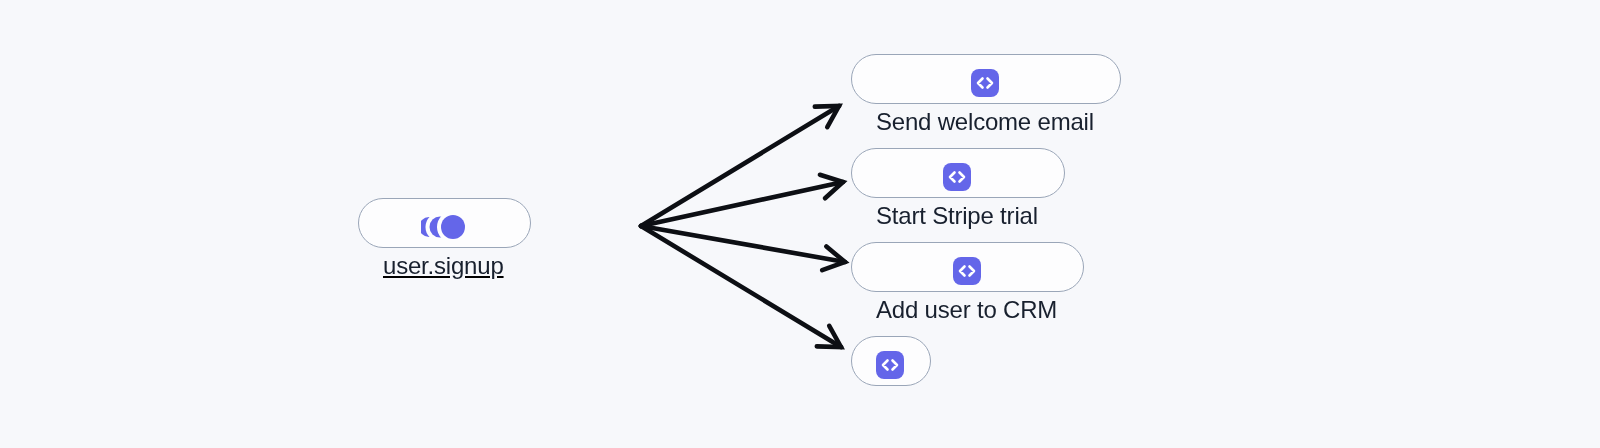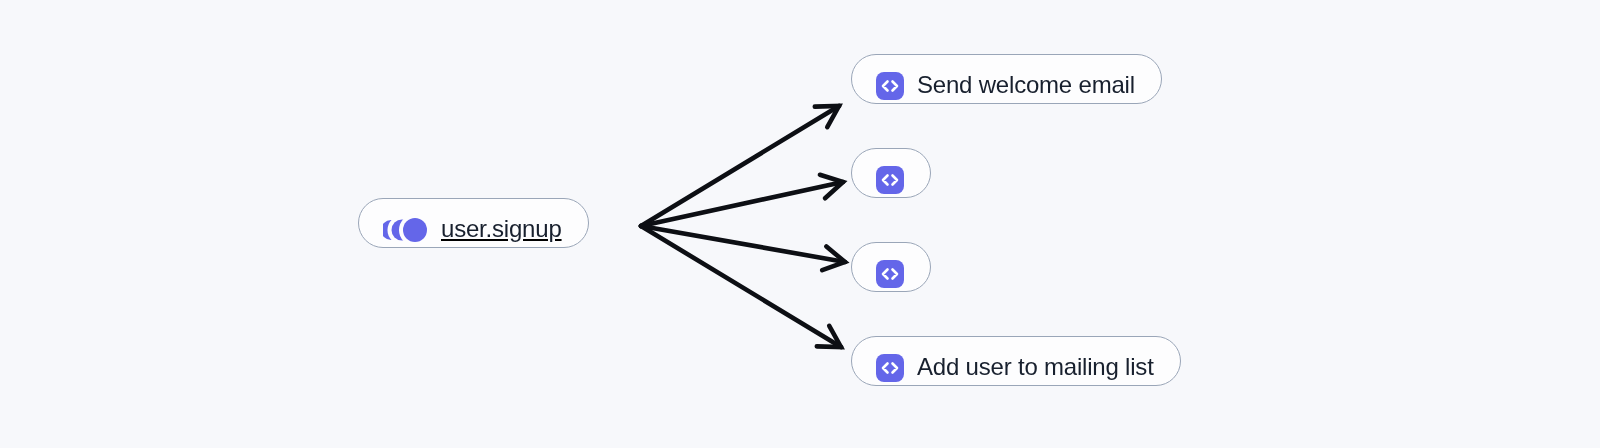--- a/index.html
+++ b/index.html
@@ -28,20 +28,21 @@
     align-items: center;
     gap: 13px;
     height: 50px;
     padding: 14px 26px 0 24px;
     background: #fdfdfe;
     border: 1.5px solid #9aa6b8;
     border-radius: 26px;
     box-sizing: border-box;
     white-space: nowrap;
     cursor: default;
+    flex-direction: column;
   }
   .node-label {
     font-size: 24px;
     font-weight: 500;
     color: #18202e;
     letter-spacing: -0.2px;
     line-height: 1;
     padding-bottom: 2px;
   }
   .trigger-node { left: 358px; top: 198px; text-decoration: underline; }
@@ -98,34 +99,35 @@
     <span class="node-label">Send welcome email</span>
   </div>
 
   <div class="node action-node-2">
     <span class="icon-wrap">
       <svg width="28" height="28" viewBox="0 0 28 28" xmlns="http://www.w3.org/2000/svg">
         <rect x="0" y="0" width="28" height="28" rx="8" fill="#6466e9"></rect>
         <path d="M11.5 9.5 L7 14 L11.5 18.5 M16.5 9.5 L21 14 L16.5 18.5" fill="none" stroke="#ffffff" stroke-width="2.6" stroke-linecap="round" stroke-linejoin="round"></path>
       </svg>
     </span>
+    <span class="node-label">Start Stripe trial</span>
   </div>
 
   <div class="node action-node-3">
     <span class="icon-wrap">
       <svg width="28" height="28" viewBox="0 0 28 28" xmlns="http://www.w3.org/2000/svg">
         <rect x="0" y="0" width="28" height="28" rx="8" fill="#6466e9"></rect>
         <path d="M11.5 9.5 L7 14 L11.5 18.5 M16.5 9.5 L21 14 L16.5 18.5" fill="none" stroke="#ffffff" stroke-width="2.6" stroke-linecap="round" stroke-linejoin="round"></path>
       </svg>
     </span>
+    <span class="node-label">Add user to CRM</span>
   </div>
 
   <div class="node action-node-4">
     <span class="icon-wrap">
       <svg width="28" height="28" viewBox="0 0 28 28" xmlns="http://www.w3.org/2000/svg">
         <rect x="0" y="0" width="28" height="28" rx="8" fill="#6466e9"></rect>
         <path d="M11.5 9.5 L7 14 L11.5 18.5 M16.5 9.5 L21 14 L16.5 18.5" fill="none" stroke="#ffffff" stroke-width="2.6" stroke-linecap="round" stroke-linejoin="round"></path>
       </svg>
     </span>
-    <span class="node-label">Add user to mailing list</span>
   </div>
 
 </div>
 
 </body></html>

